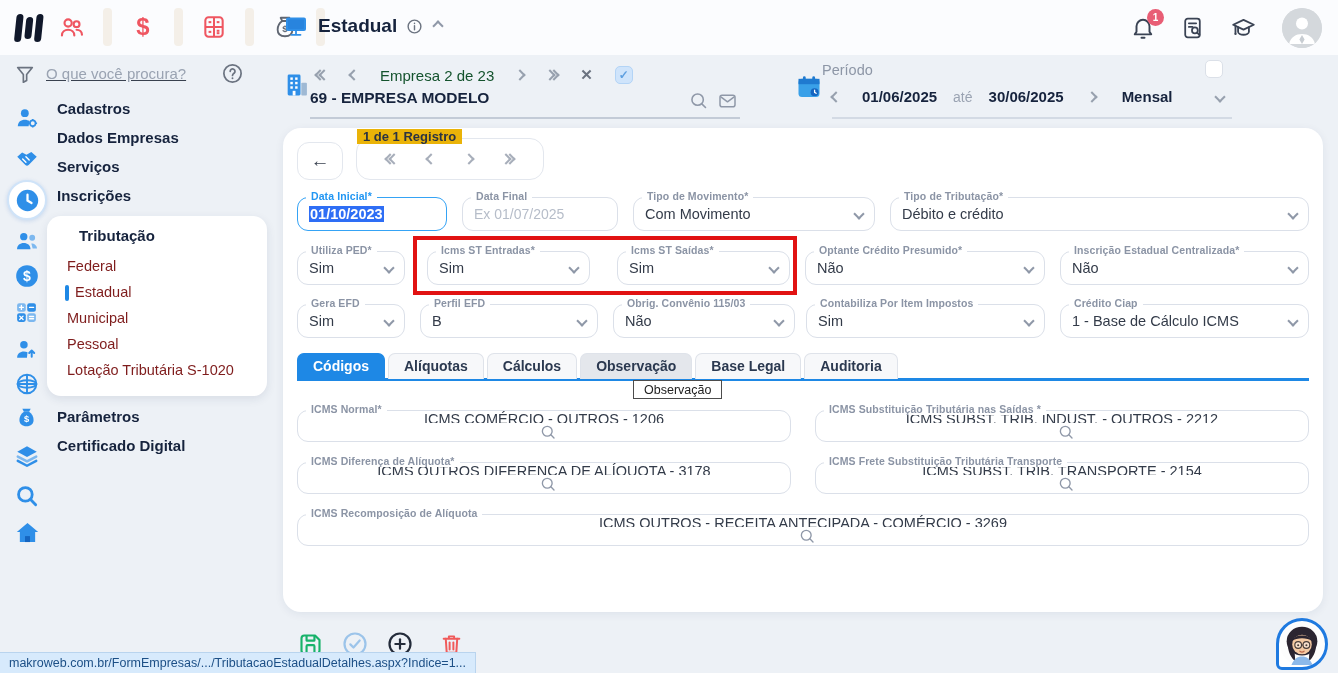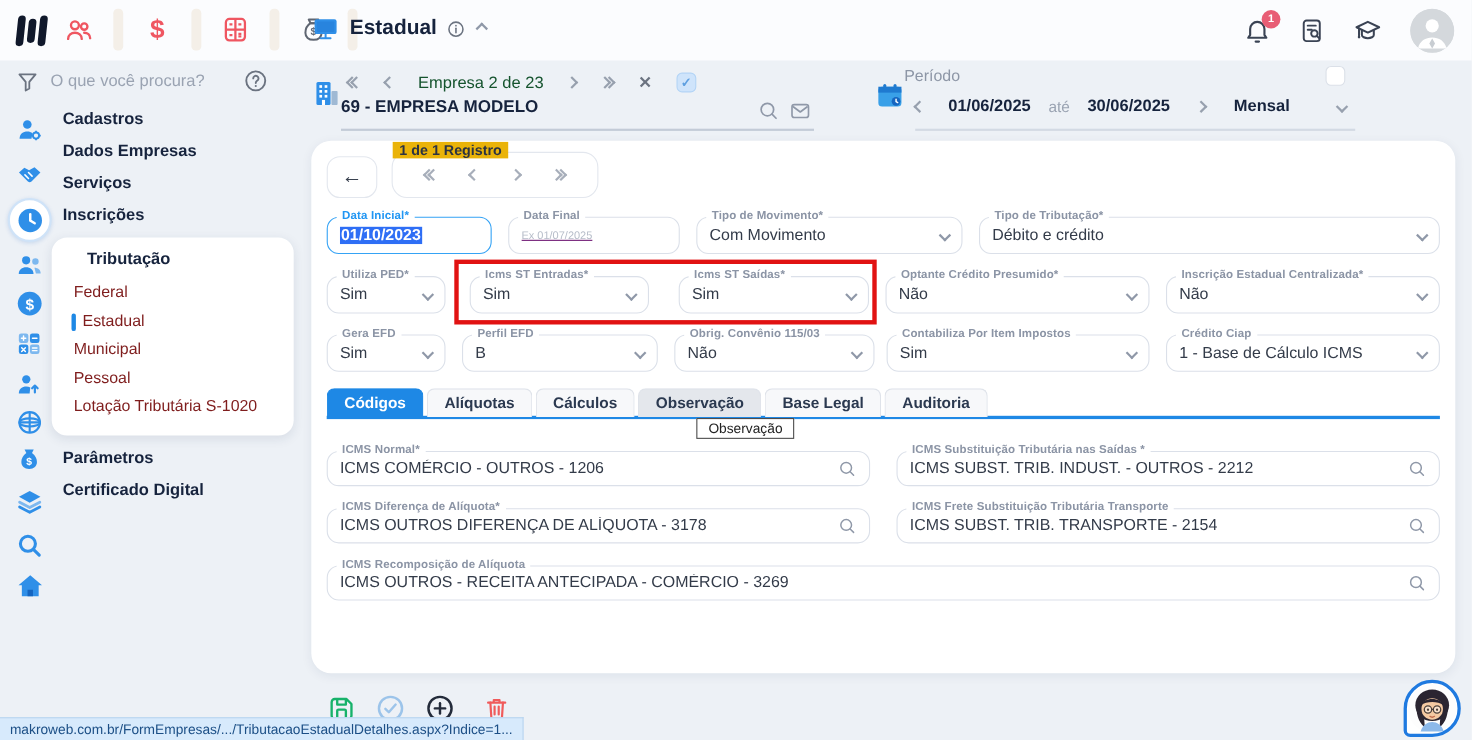--- a/index.html
+++ b/index.html
@@ -14,21 +14,21 @@
   .tb-icons { position:absolute; left:58px; top:8px; display:flex; align-items:center; gap:18px; }
   .red-ic { color:#ef5661; } .gray-ic { color:#5f6672; } .dark-ic { color:#3a4354; }
   .title-wrap { position:absolute; left:283px; top:14px; display:flex; align-items:center; gap:9px; }
   .page-title { font-size:19px; font-weight:700; color:#16233d; }
   .right-icons { position:absolute; right:16px; top:8px; display:flex; align-items:center; gap:24px; }
   .badge { position:absolute; top:-6px; right:-8px; min-width:17px; height:17px; border-radius:50%; background:#e85d75; color:#fff; font-size:10px; font-weight:700; display:flex; align-items:center; justify-content:center; }
   .bell-wrap { position:relative; }
 
   
   .searchrow { position:absolute; left:14px; top:62px; width:250px; display:flex; align-items:center; gap:10px; }
-  .search-input { border:none; outline:none; background:transparent; font-size:15px; color:#39414f; width:165px; font-family:"Liberation Sans",sans-serif; }
+  .search-input { border:none; outline:none; background:transparent; font-size:15px; color:#39414f; width:165px; font-family:"Liberation Sans",sans-serif;text-decoration:underline; }
   .search-input::placeholder { color:#9aa3b2; }
 
   
   .rail { position:absolute; left:14px; top:100px; width:34px; }
   .rail-ic { position:absolute; left:0; width:26px; height:26px; color:#1e88e5; }
   .rail-active { position:absolute; left:-7px; width:40px; height:40px; border-radius:50%; background:#fff; border:2px solid #cfe3f8; box-shadow:0 1px 4px rgba(30,100,200,.18); display:flex; align-items:center; justify-content:center; }
   .menu { position:absolute; left:57px; top:100px; width:225px; }
   .menu-item { font-size:15px; font-weight:700; color:#16233d; margin-bottom:11px; line-height:18px; cursor:pointer; }
   .menu-panel { background:#fff; border-radius:14px; box-shadow:0 3px 10px rgba(30,50,90,.10); padding:11px 14px 13px 12px; margin:2px 0 12px -10px; width:220px; }
   .menu-panel .grp-title { font-size:15px; font-weight:700; color:#16233d; margin-bottom:9px;margin-left:20px; }
@@ -65,24 +65,24 @@
 
   
   .field { position:absolute; height:34px; border:1.5px solid #dbe0e9; border-radius:11px; background:#fff; display:flex; align-items:center; padding:0 11px; }
   .flbl { position:absolute; top:-8px; left:8px; background:#fff; padding:0 5px; font-size:10.5px; font-weight:700; color:#8b94a5; white-space:nowrap; letter-spacing:.1px; }
   .fval { font-size:14.5px; color:#333b49; white-space:nowrap; overflow:hidden; }
   .field.sel { justify-content:space-between; cursor:pointer; }
   .field.sel .chv { color:#8f98a8; margin-left:8px; flex:none; }
   .field.focus { border-color:#35a3f5; }
   .field.focus .flbl { color:#2196f3; }
   .selected-text { background:#2e6ef5; color:#fff; padding:0 1px; font-weight:600; }
-  .finput { border:none; outline:none; width:100%; font-size:10px; color:#701a75; font-family:"Liberation Sans",sans-serif; background:transparent;text-decoration:underline; }
+  .finput { border:none; outline:none; width:100%; font-size:14px; color:#0f766e; font-family:"Liberation Sans",sans-serif; background:transparent; }
   .finput::placeholder { color:#b6bdc9; }
   .lookup .mag { flex:none; margin-left:8px; color:#8f98a8; }
-  .lookup { justify-content:space-between; }
+  .lookup { justify-content:space-between;flex-direction:column; }
 
   
   .tabs { position:absolute; left:297px; top:353px; display:flex; gap:3px; z-index:2; }
   .tab { height:26px; line-height:24px; padding:0 15px; font-size:14px; font-weight:700; color:#2b3950; background:#f7f8fa; border:1px solid #dfe3ea; border-bottom:none; border-radius:7px 7px 0 0; cursor:pointer; }
   .tab.active { background:#1e88e5; border-color:#1e88e5; color:#fff; }
   .tab.hovered { background:#e4e7ec; }
   .tabline { position:absolute; left:297px; top:378px; width:1012px; height:2.5px; background:#1e88e5; }
   .tooltip { position:absolute; left:633px; top:380px; background:#fff; border:1px solid #4c4c4c; font-size:12.5px; color:#222; padding:1.5px 10px; z-index:5; }
 
   

